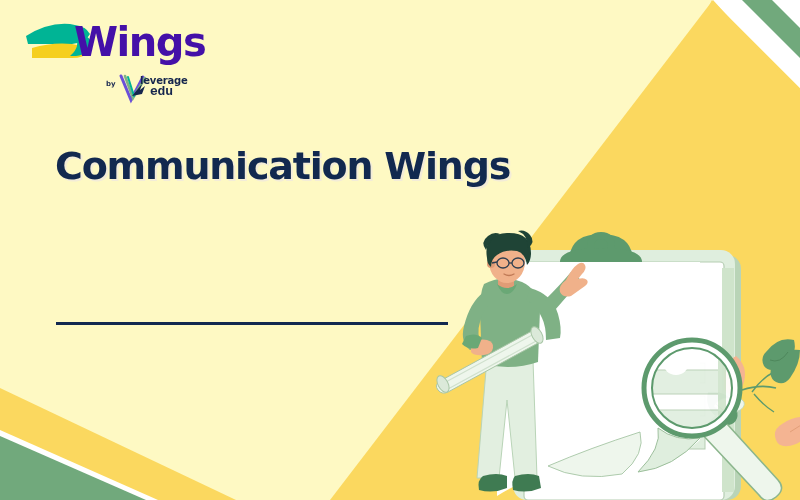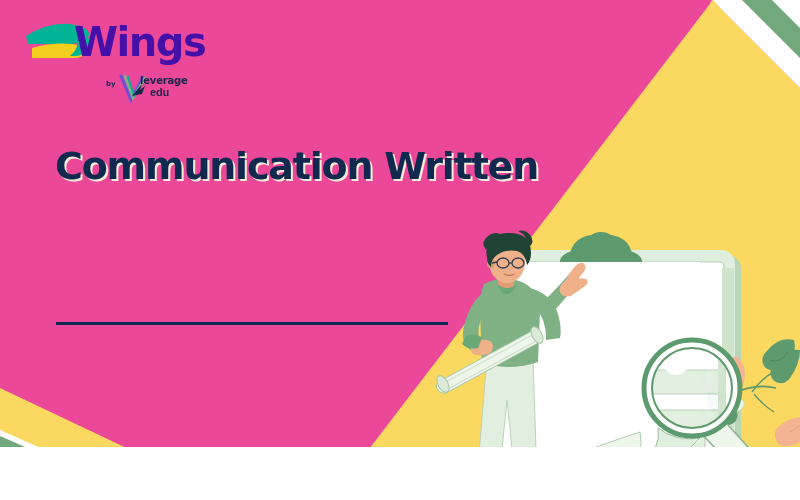--- a/index.html
+++ b/index.html
@@ -3,22 +3,22 @@
 <meta charset="utf-8">
 <style>
   html,body{margin:0;padding:0;}
   body{
     width:800px;height:500px;overflow:hidden;
     background:#ffffff;
     font-family:"Liberation Sans", sans-serif;
     position:relative;
   }
   #banner{
-    position:absolute;inset:0;width:800px;height:447px;
-    background:#ec4899;overflow:hidden;
+    position:absolute;inset:0;width:800px;height:500px;
+    background:#fef9c3;overflow:hidden;
   }
   
   .bg-layer{position:absolute;inset:0;width:800px;height:500px;}
 
   
   .logo-wrap{
     position:absolute;left:18px;top:14px;width:180px;height:92px;
   }
   .logo-mark{position:absolute;left:0;top:0;width:180px;height:62px;}
   .logo-word{
@@ -36,22 +36,22 @@
     font-size:7px;font-weight:bold;color:#1b2a52;
   }
   .logo-lev{
     position:absolute;left:34px;top:4px;
     font-family:"DejaVu Sans", sans-serif;
     font-size:10px;font-weight:bold;color:#16264d;
     line-height:10px;letter-spacing:-.2px;
   }
   .logo-edu{
     position:absolute;left:44px;top:15px;
-    font-family:Liberation Sans, sans-serif;
-    font-size:11px;font-weight:bold;color:#16264d;
+    font-family:Liberation Mono, monospace;
+    font-size:13px;font-weight:bold;color:#16264d;
     line-height:10px;letter-spacing:-.2px;
   }
 
   
   .headline{
     position:absolute;left:55px;top:143px;width:500px;
     font-family:"DejaVu Sans", sans-serif;
     font-weight:bold;
     font-size:38px;
     line-height:47px;
@@ -233,18 +233,18 @@
         <path d="M7,2 L15,24 L27,4" fill="none" stroke="#7fb185" stroke-width="2.6" stroke-linecap="round"></path>
         <path d="M10,3 L16,22" fill="none" stroke="#00b495" stroke-width="2" stroke-linecap="round"></path>
         <path d="M14,22 L24,10 L22,16 L27,12 L24,20 Z" fill="#16264d"></path>
       </svg>
       <div class="logo-lev">leverage</div>
       <div class="logo-edu">edu</div>
     </div>
   </div>
 
   <div class="headline">
-    <span class="line">Communication Written</span>
+    <span class="line">Communication Wings</span>
   </div>
 
   <div class="rule"></div>
 
 </div>
 
 </body></html>

